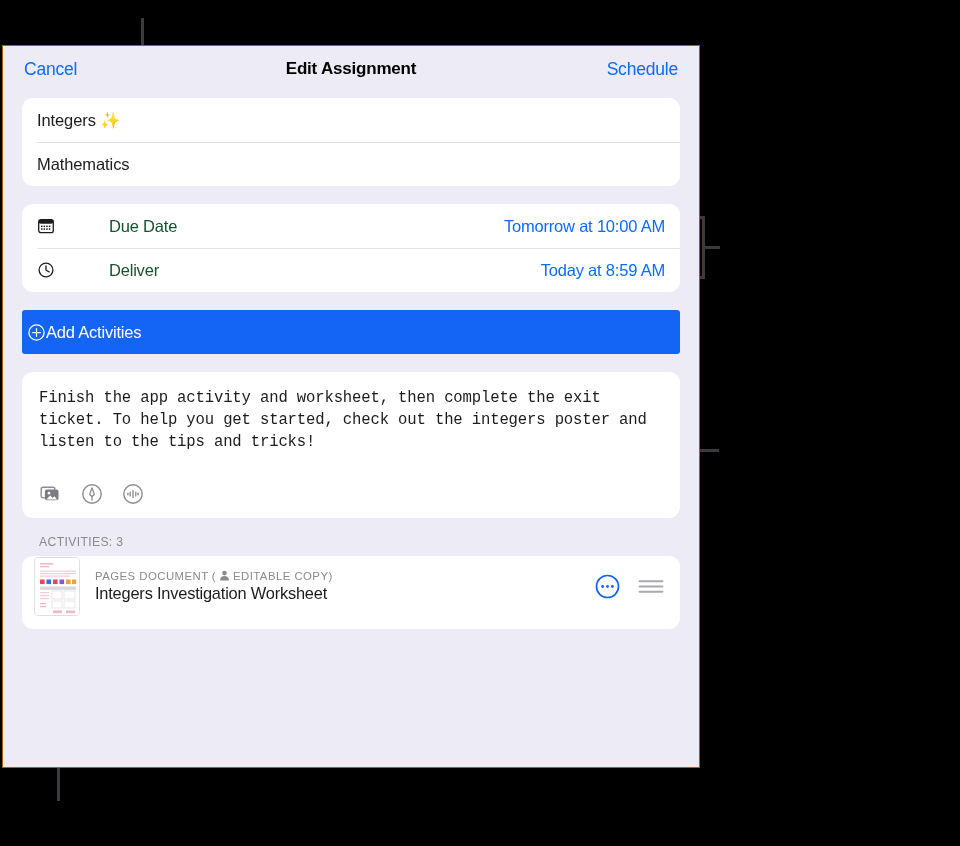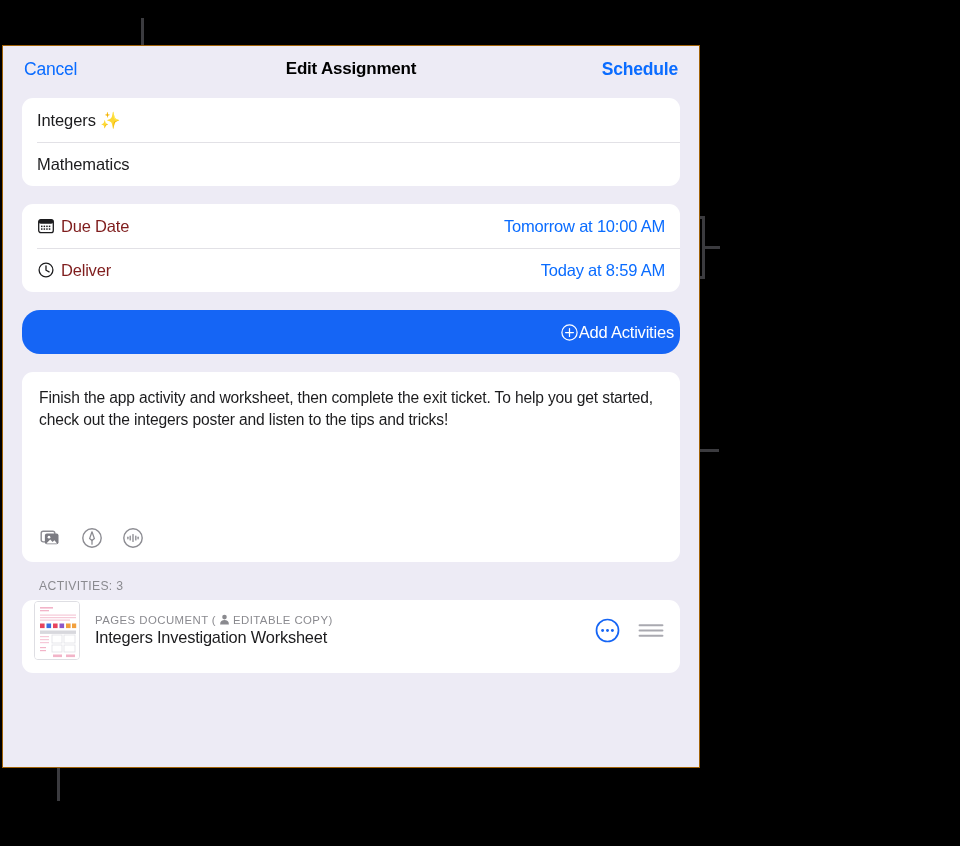--- a/index.html
+++ b/index.html
@@ -33,21 +33,21 @@
   }
   .nav-btn {
     font-size: 17.5px;
     color: #0a6cff;
     letter-spacing: -0.2px;
     white-space: nowrap;
     background: none; border: none; padding: 0;
     font-family: "Liberation Sans", sans-serif;
     cursor: pointer;
   }
-  .nav-btn.strong { font-weight: bold; }
+  .nav-btn.strong { font-weight: normal; }
   .nav-title {
     position: absolute;
     left: 0; right: 0;
     text-align: center;
     font-size: 17px;
     font-weight: bold;
     color: #000;
     letter-spacing: -0.2px;
     pointer-events: none;
   }
@@ -74,22 +74,23 @@
     height: 1px;
     background: #e2e1e6;
   }
   .row-text {
     font-size: 16.5px;
     color: #1c1c1e;
     letter-spacing: -0.1px;
   }
   .row-label {
     font-size: 16.5px;
-    color: #7f1d1d;
-    letter-spacing: -0.2px;
+    color: #14532d;
+    letter-spacing: -0.2px;
+    margin-left: 48px;
   }
   .row-value {
     margin-left: auto;
     font-size: 16.5px;
     color: #0a6cff;
     letter-spacing: -0.2px;
     white-space: nowrap;
   }
   .row-icon {
     width: 17px; height: 17px;
@@ -99,45 +100,46 @@
     align-items: center;
     justify-content: center;
   }
   .row-icon svg { display: block; }
 
   
   .primary-btn {
     margin: 18px 19px 0 19px;
     height: 44px;
     background: #1565f5;
-    border-radius: 18px;
-    display: flex;
-    align-items: center;
-    justify-content: flex-end;
+    border-radius: 3px;
+    display: flex;
+    align-items: center;
+    justify-content: flex-start;
     gap: 1px;
     cursor: pointer;
     border: none;
     width: calc(100% - 38px);
     font-family: "Liberation Sans", sans-serif;
   }
   .primary-btn .lbl {
     color: #ffffff;
     font-size: 16.5px;
     letter-spacing: -0.2px;
   }
   .plus-circle { width: 17px; height: 17px; flex: none; }
 
   
   .notes-card {
     margin: 18px 19px 0 19px;
     background: #fff;
     border-radius: 11px;
-    height: 190px;
+    height: 146px;
     padding: 15px 17px 0 17px;
     position: relative;
+    font-family: Liberation Mono, monospace;
   }
   .notes-text {
     font-size: 15.6px;
     line-height: 22px;
     color: #1c1c1e;
     letter-spacing: -0.15px;
     white-space: pre-wrap;
   }
   .notes-tools {
     position: absolute;

